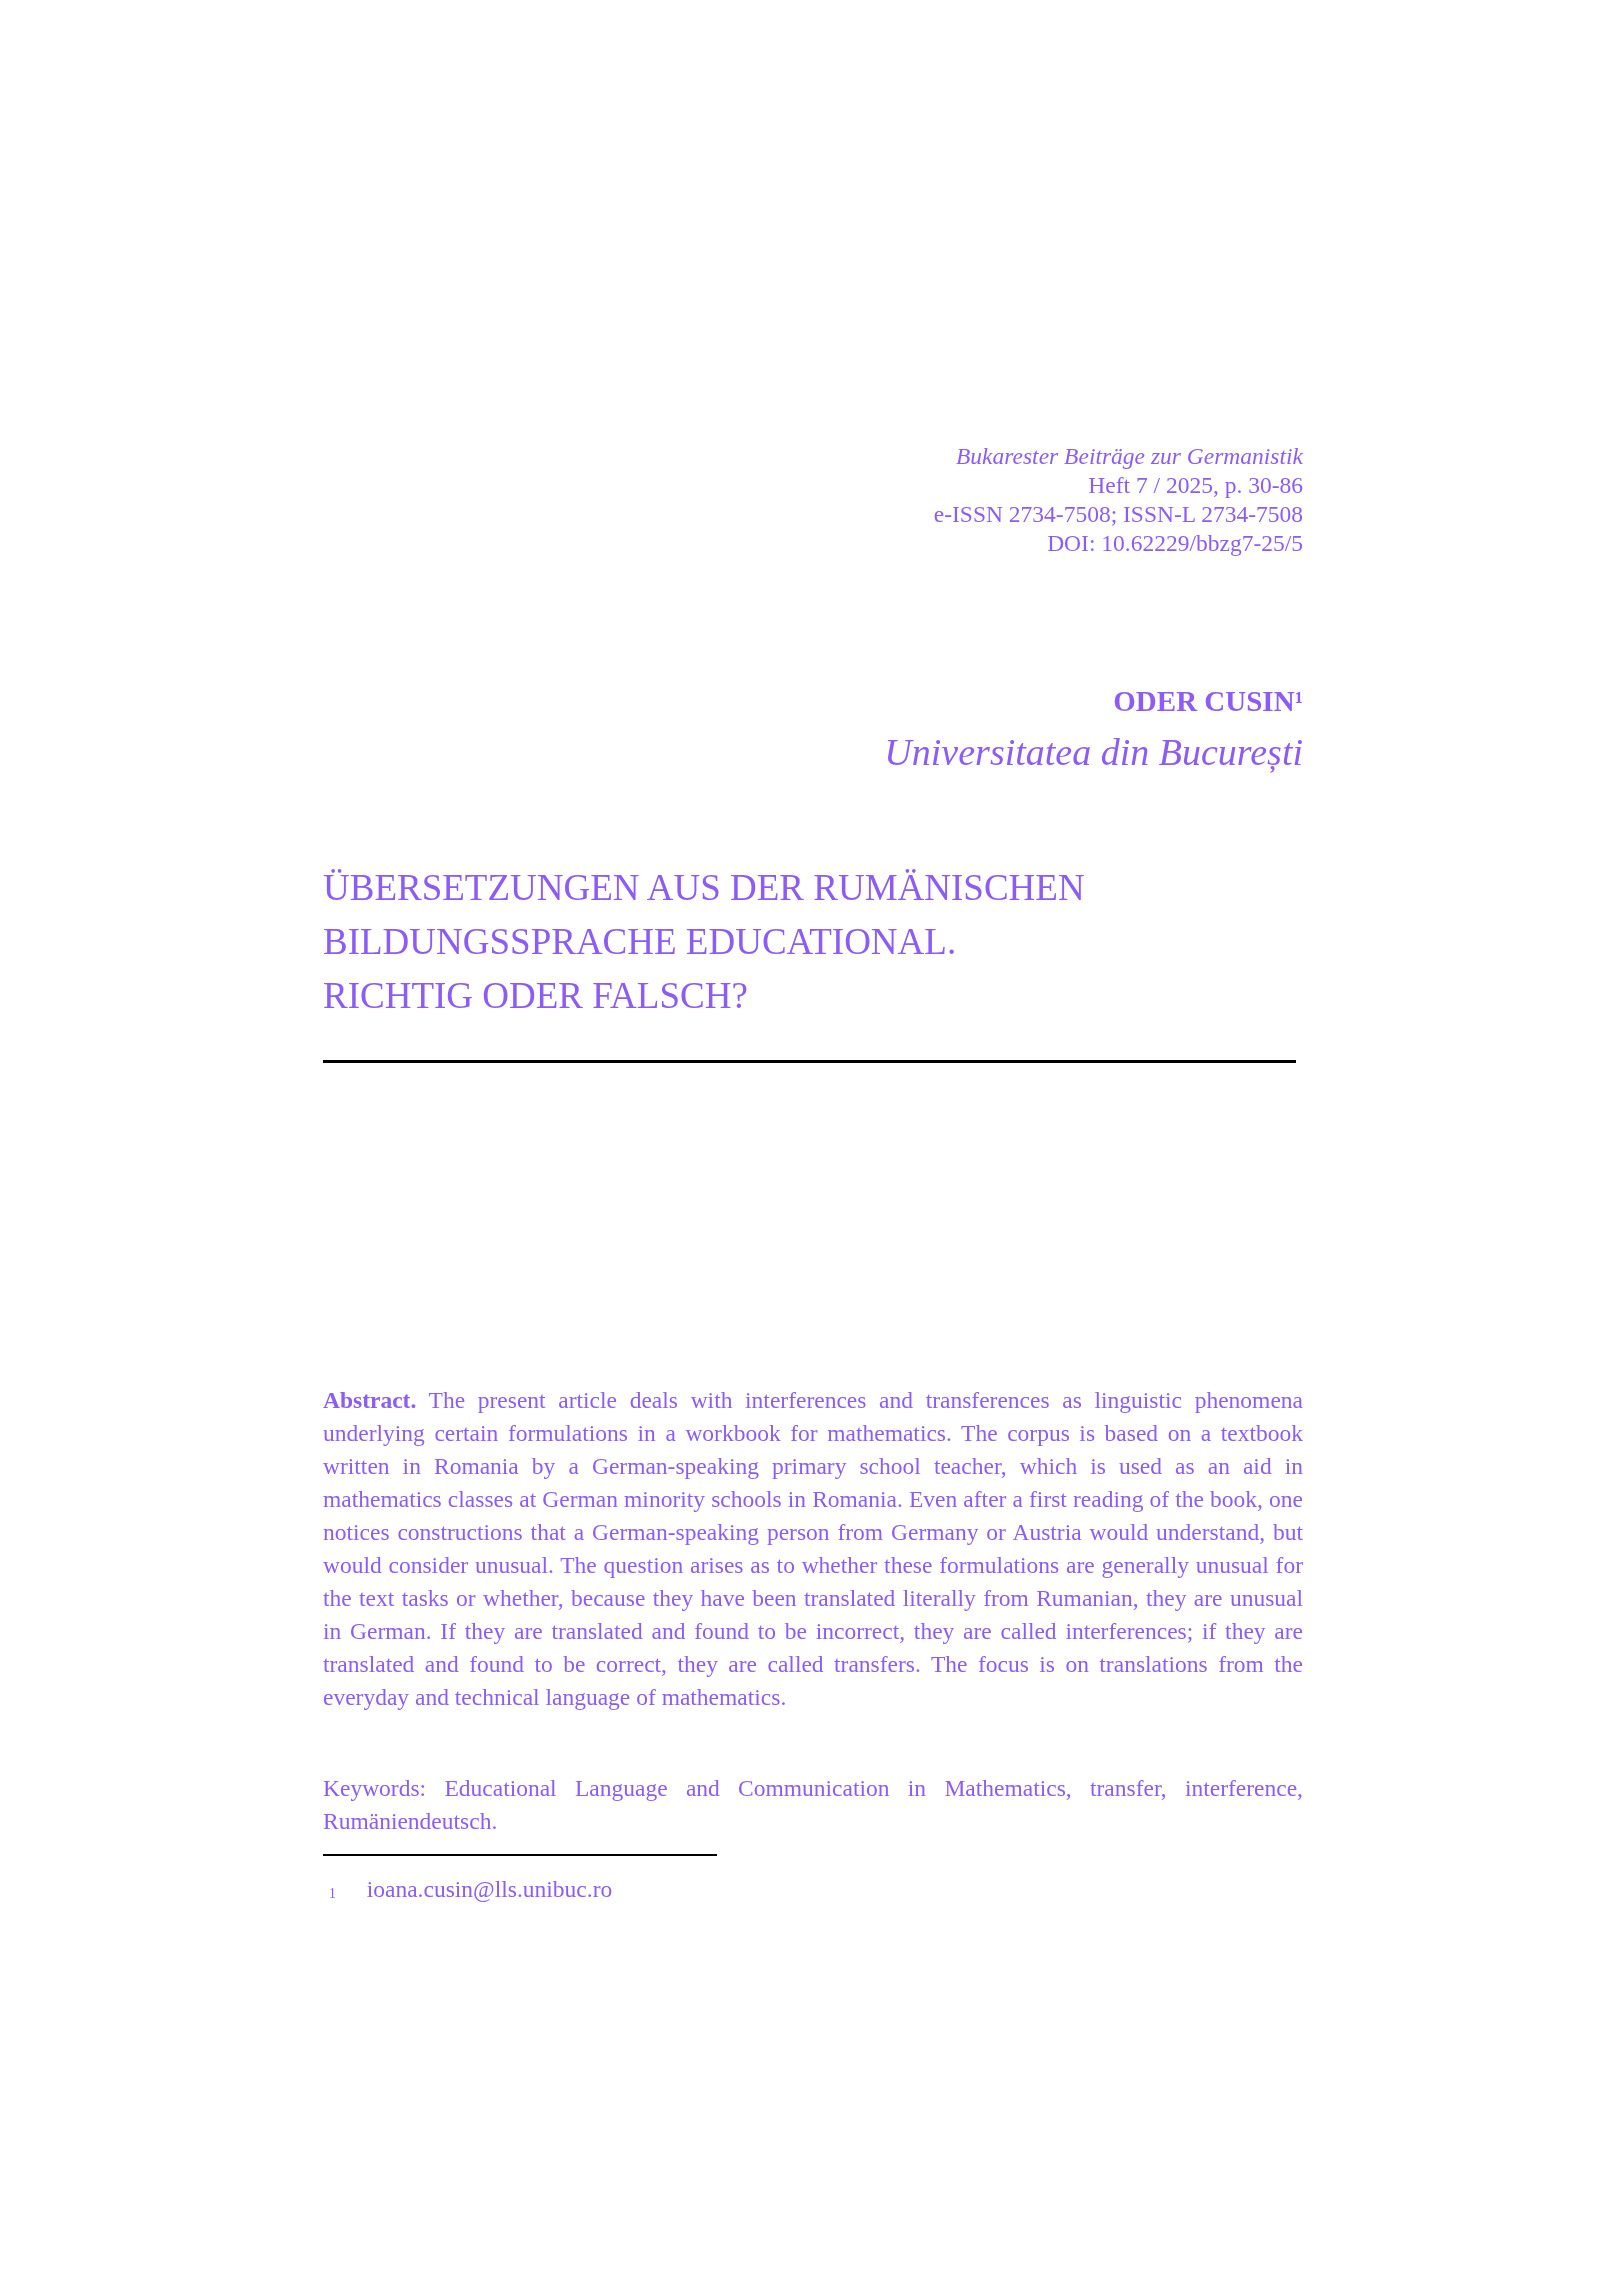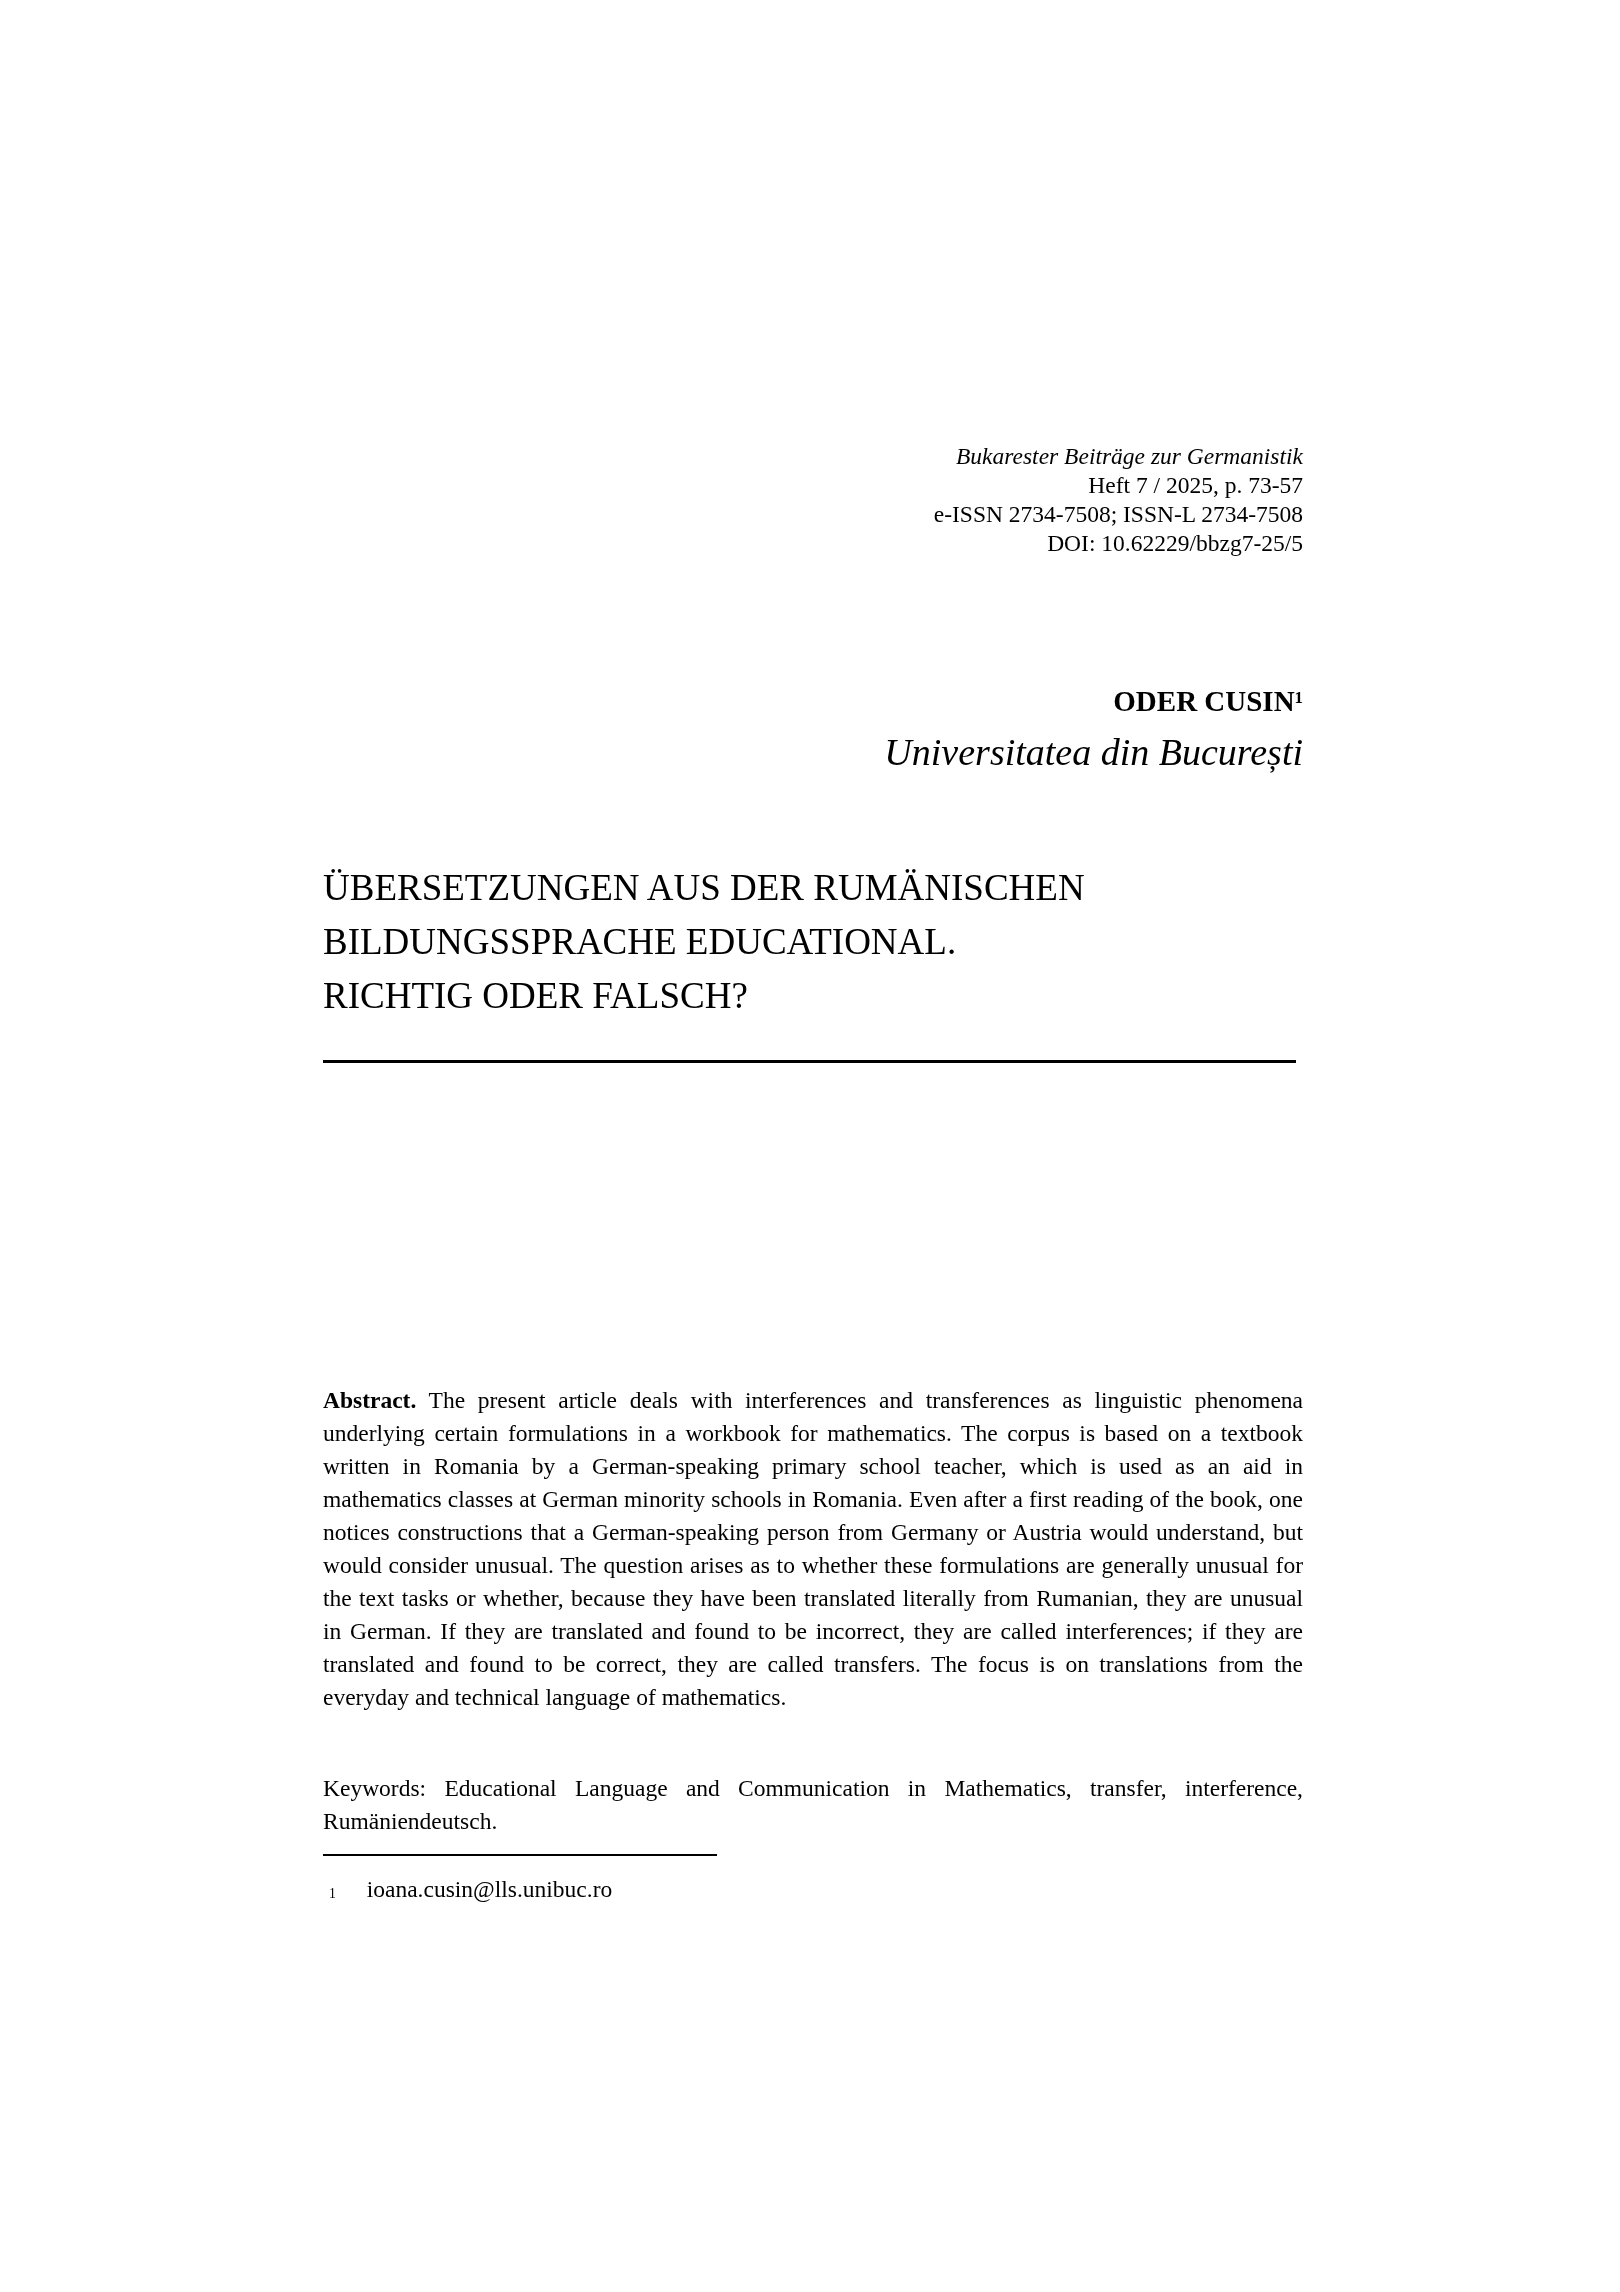--- a/index.html
+++ b/index.html
@@ -5,21 +5,21 @@
   html, body {
     margin: 0;
     padding: 0;
     background: #ffffff;
   }
   .page {
     position: relative;
     width: 1620px;
     height: 2293px;
     background: #ffffff;
-    color: #000000;
+    color: #8b5cf6;
     font-family: "Liberation Serif", "DejaVu Serif", serif;
     overflow: hidden;
     border-radius: 16px;
   }
   .journal-info {
     position: absolute;
     top: 442px;
     left: 323px;
     width: 980px;
     text-align: right;
@@ -120,21 +120,21 @@
     top: 0.1em;
   }
 </style>
 </head>
 <body>
 
 <div class="page">
 
   <div class="journal-info">
     <div class="journal-name">Bukarester Beiträge zur Germanistik</div>
-    <div>Heft 7 / 2025, p. 73-57</div>
+    <div>Heft 7 / 2025, p. 30-86</div>
     <div>e-ISSN 2734-7508; ISSN-L 2734-7508</div>
     <div>DOI: 10.62229/bbzg7-25/5</div>
   </div>
 
   <div class="author-block">
     <div class="author-name"><span>ODER CUSIN</span><sup>1</sup></div>
     <div class="affiliation">Universitatea din București</div>
   </div>
 
   <div class="title-de">

